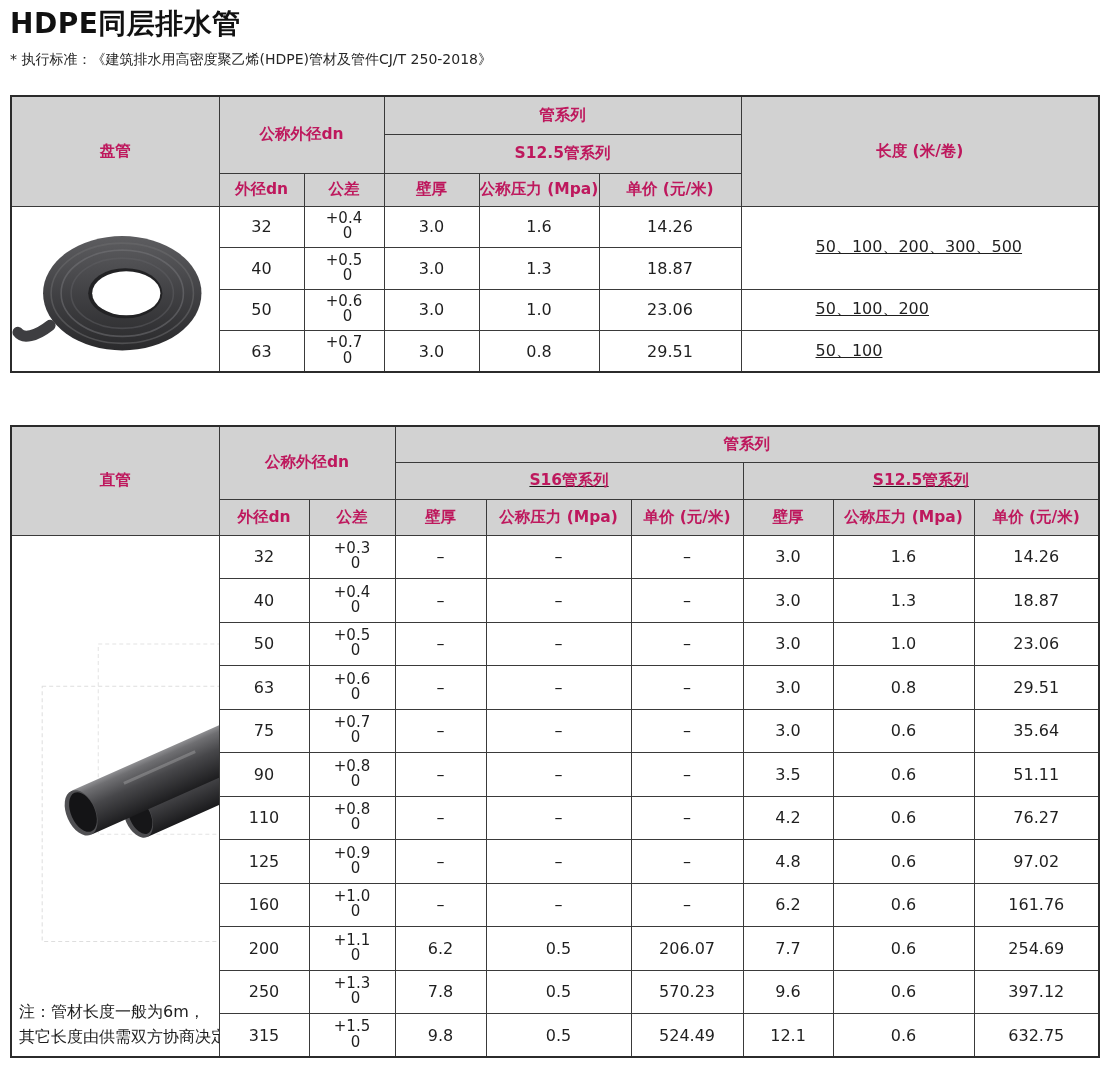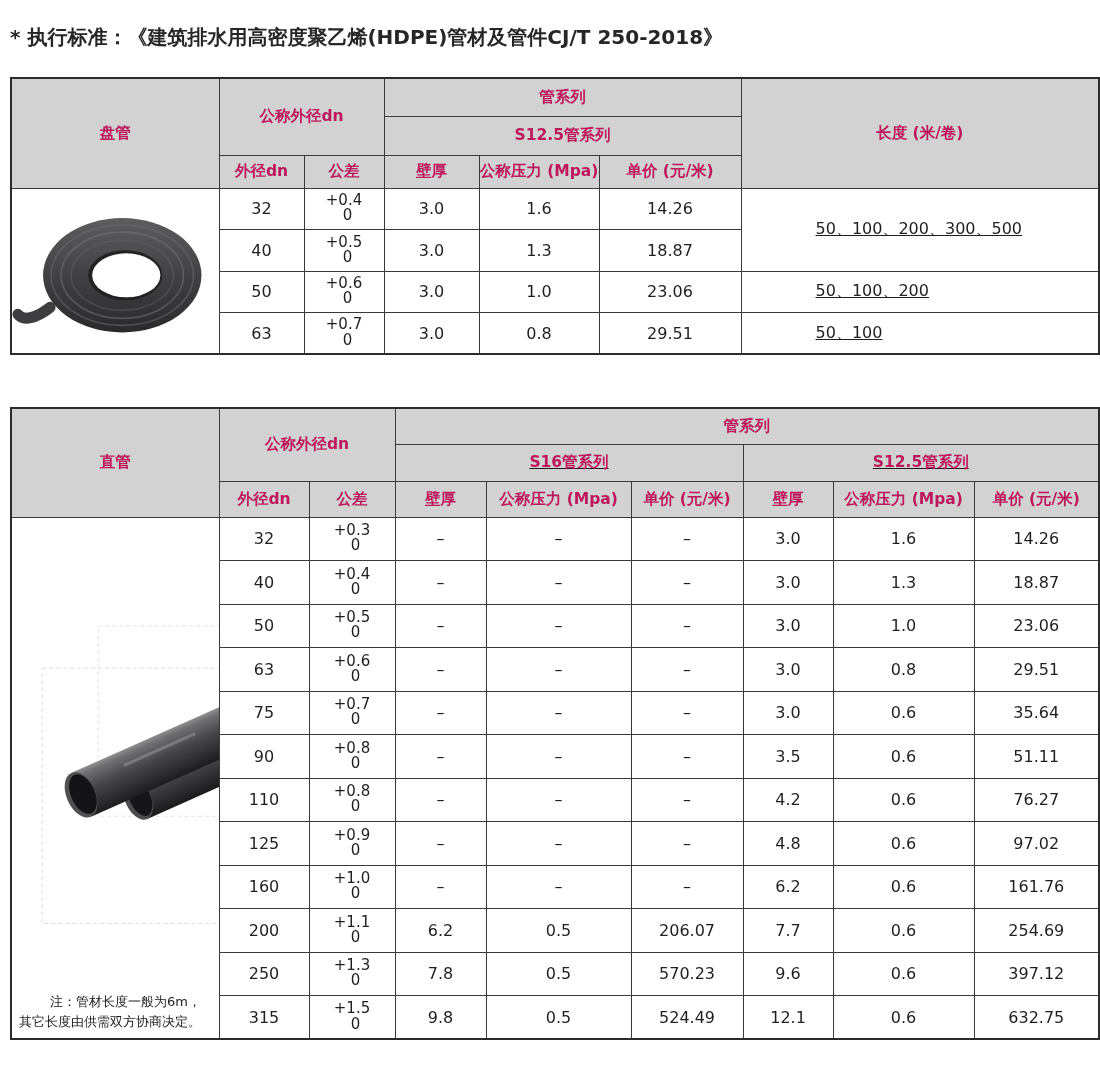--- a/index.html
+++ b/index.html
@@ -14,21 +14,21 @@
     width:1100px;height:1065px;background:#ffffff;
     font-family:"DejaVu Sans","Liberation Sans",sans-serif;
     color:var(--ink);overflow:hidden;
   }
   .page{position:relative;width:1100px;height:1065px;}
   .title{
     margin:6px 0 0 10px;font-size:28px;line-height:1.25;
     font-weight:bold;color:#111;letter-spacing:0.5px;
   }
   .subtitle{
-    margin:24px 0 0 10px;font-size:20px;color:#262626;font-weight:bold;
+    margin:10px 0 0 10px;font-size:14px;color:#262626;
   }
   table.spec{
     border-collapse:collapse;table-layout:fixed;
     width:1088px;margin-left:10px;
     border:2px solid var(--outer);
   }
   #coil-table{margin-top:26px;}
   #straight-table{margin-top:52px;}
   .spec th,.spec td{
     border:1px solid var(--border);
@@ -49,29 +49,30 @@
   #straight-table tbody tr{height:43.5px;}
   .spec tbody td{font-size:16px;color:#1f1f1f;background:#fff;}
   th.cat{font-size:16px;}
   .tol{display:inline-block;line-height:1.02;font-size:15px;text-align:center;}
   .tol .tz{display:block;text-indent:7px;}
   td.len-cell{text-align:left;padding-left:74px;font-size:16px;text-decoration:underline;}
   td.img-cell{position:relative;padding:0;}
   td.img-cell svg{display:block;position:absolute;left:0;top:0;width:100%;height:100%;}
   .note{
     position:absolute;left:7px;bottom:6px;z-index:2;
-    font-size:13px;line-height:1.55;text-align:right;color:#1d1d1d;
+    font-size:16px;line-height:1.55;text-align:left;color:#1d1d1d;
     white-space:nowrap;
   }
 </style>
 </head>
 <body>
 
 <div class="page">
 
+  <h1 class="title">HDPE同层排水管</h1>
   <div class="subtitle">* 执行标准：《建筑排水用高密度聚乙烯(HDPE)管材及管件CJ/T 250-2018》</div>
 
   <table class="spec" id="coil-table">
     <colgroup>
       <col style="width:208px">
         <col style="width:85px">
         <col style="width:80px">
       <col style="width:95px">
         <col style="width:120px">
         <col style="width:142px">

